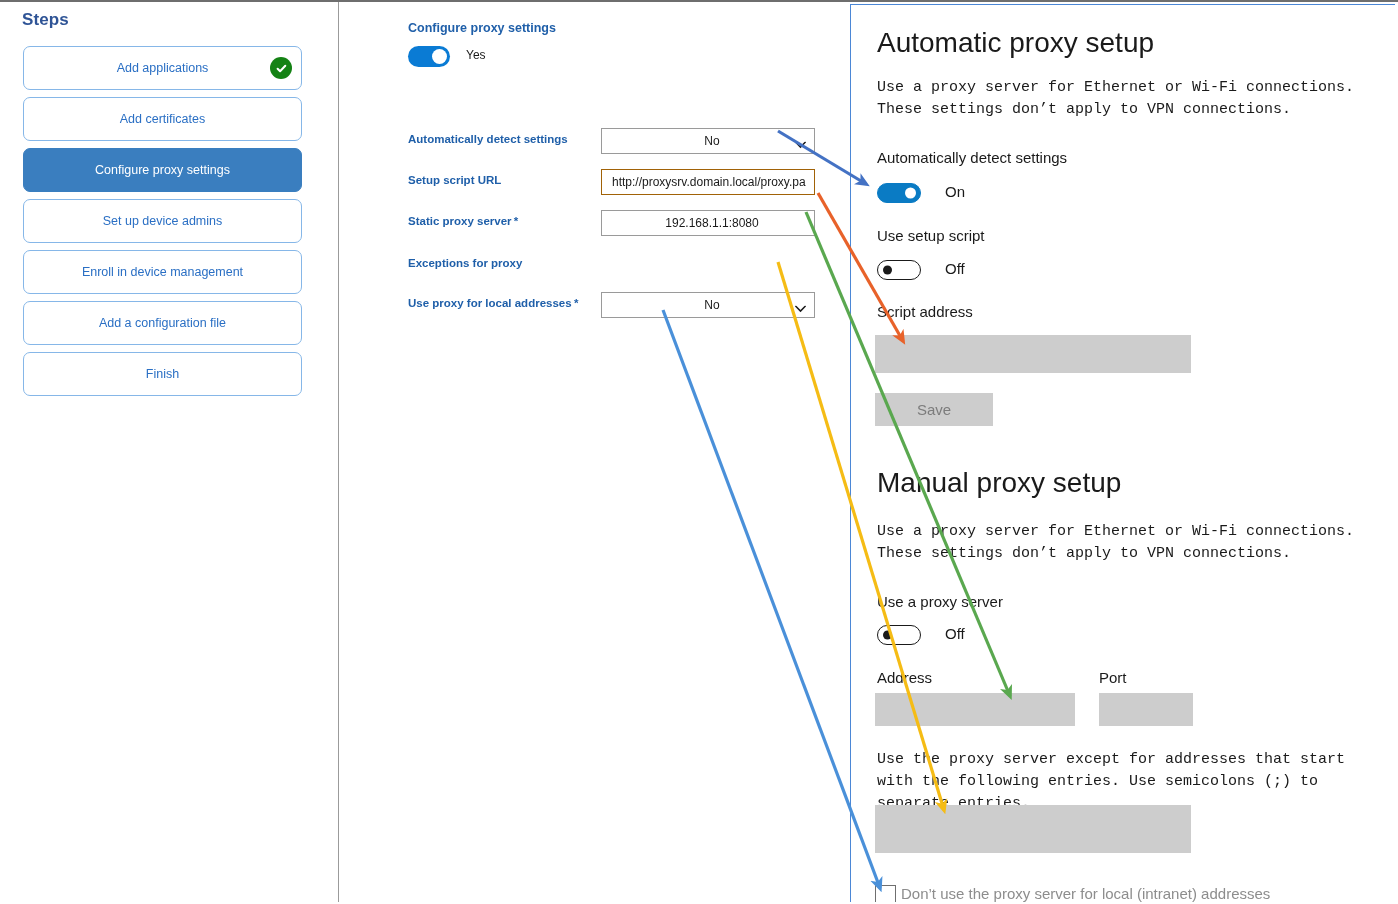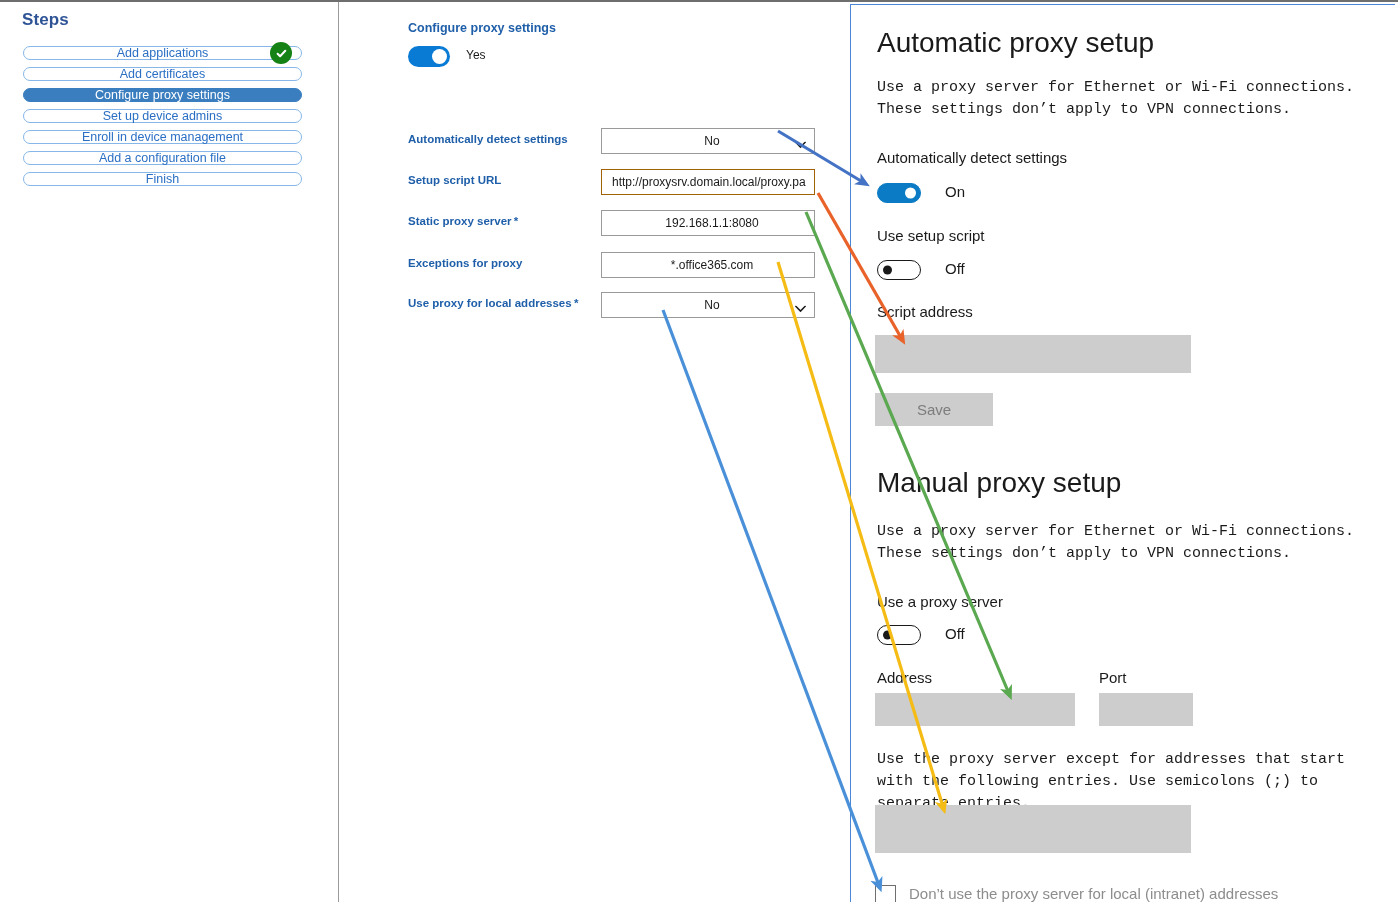--- a/index.html
+++ b/index.html
@@ -18,21 +18,21 @@
   .steps-panel{
     position:absolute; left:2px; top:2px; width:337px; height:900px;
     border-right:1px solid #9b9b9b; background:#fff; box-sizing:border-box;
   }
   .steps-title{
     position:absolute; left:20px; top:8px;
     font-size:17px; font-weight:bold; color:#2f5496; letter-spacing:.1px;
   }
   .step-list{ position:absolute; left:21px; top:44px; width:279px; }
   .step-btn{
-    position:relative; height:14px; margin-bottom:7px;
+    position:relative; height:44px; margin-bottom:7px;
     border:1px solid #86b7e8; border-radius:7px; background:#fff;
     display:flex; align-items:center; justify-content:center;
     font-size:12.5px; color:#2a6fc4;
     box-sizing:border-box;
   }
   .step-btn.selected{
     background:#3a7ebf; border-color:#3a7ebf; color:#ffffff;
   }
   .step-check{
     position:absolute; right:9px; top:50%; transform:translateY(-50%);
@@ -191,23 +191,20 @@
 
     <div class="frow" style="top:208px;">
       <div class="flabel"><span>Static proxy server</span><span class="req"> *</span></div>
       <div class="fctrl wide">
         <span>192.168.1.1:8080</span>
       </div>
     </div>
 
     <div class="frow" style="top:250px;">
       <div class="flabel"><span>Exceptions for proxy</span></div>
-      <div class="fctrl wide">
-        <span>*.office365.com</span>
-      </div>
     </div>
 
     <div class="frow" style="top:290px;">
       <div class="flabel"><span>Use proxy for local addresses</span><span class="req"> *</span></div>
       <div class="fctrl wide">
         <span>No</span>
         <span class="chev">
           <svg width="11" height="7" viewBox="0 0 11 7">
               <path d="M0.8 0.8 L5.5 5.6 L10.2 0.8" stroke="#1a1a1a" stroke-width="1.5" fill="none" stroke-linecap="round"></path>
             </svg>
@@ -263,21 +260,21 @@
     <div class="gbox" style="left:248px; top:688px; width:94px; height:33px;">
       
     </div>
 
     <div class="s-body" style="top:744px;">Use the proxy server except for addresses that start with the following entries. Use semicolons (;) to separate entries.</div>
     <div class="gbox" style="left:24px; top:800px; width:316px; height:48px;">
       
     </div>
 
     <div class="wcheck" style="left:24px; top:880px;"></div>
-    <div class="s-lbl muted" style="left:58px; top:880px;">Don’t use the proxy server for local (intranet) addresses</div>
+    <div class="s-lbl muted" style="left:50px; top:880px;">Don’t use the proxy server for local (intranet) addresses</div>
 
   </div>
 
   <svg id="arrows">
       <defs>
         <marker id="ah0" viewBox="0 0 10 10" refX="7" refY="5" markerWidth="4.6" markerHeight="4.6" orient="auto-start-reverse" markerUnits="strokeWidth">
           <path d="M0,0.6 L10,5 L0,9.4 L2.6,5 Z" fill="#4472c4"></path>
         </marker>
         <marker id="ah1" viewBox="0 0 10 10" refX="7" refY="5" markerWidth="4.6" markerHeight="4.6" orient="auto-start-reverse" markerUnits="strokeWidth">
           <path d="M0,0.6 L10,5 L0,9.4 L2.6,5 Z" fill="#e8622a"></path>

